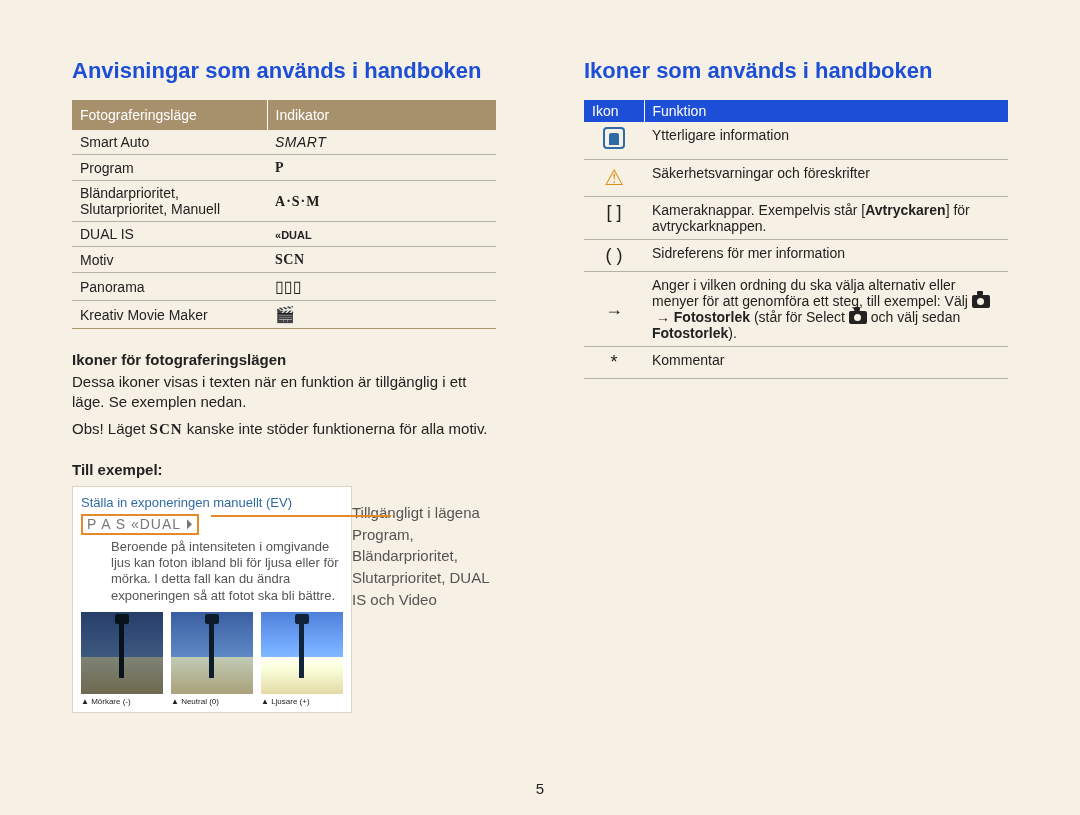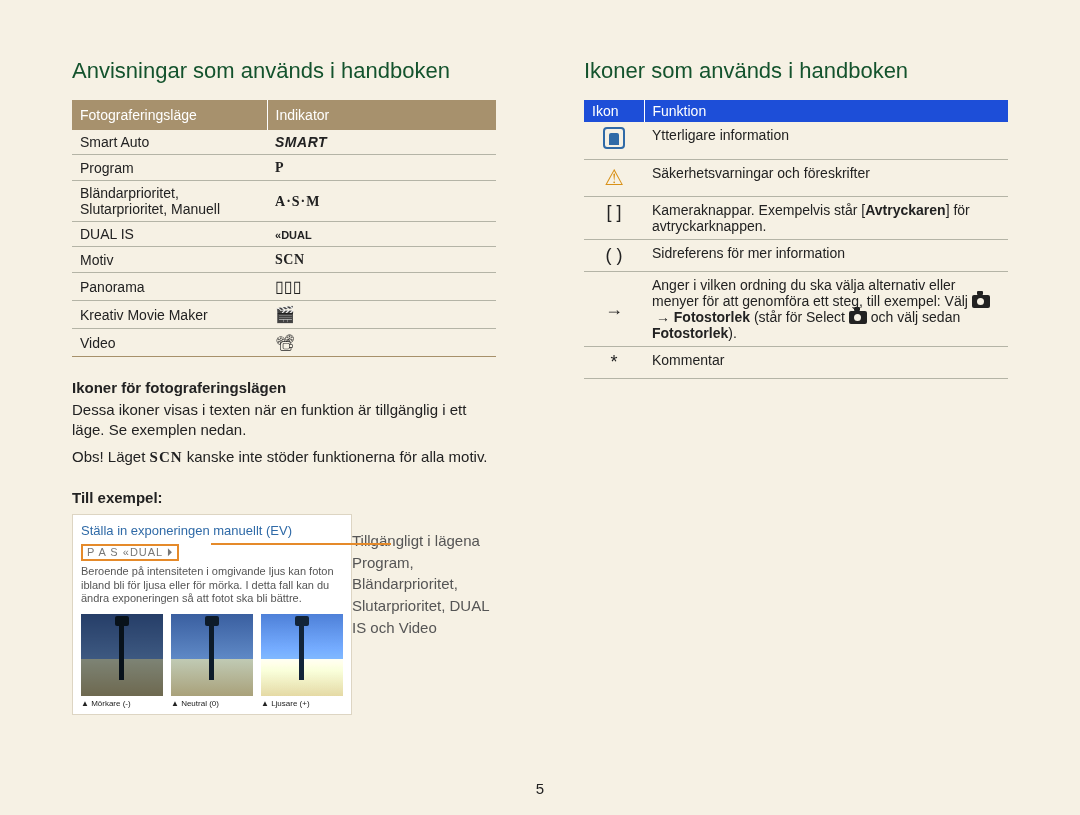--- a/index.html
+++ b/index.html
@@ -13,43 +13,43 @@
     position: relative;
   }
   .columns {
     display: flex;
     gap: 88px;
     padding: 58px 72px 0 72px;
   }
   .col { width: 430px; }
   h1 {
     font-size: 22px;
-    font-weight: 400;
-    color: #14532d;
+    font-weight: 700;
+    color: #1d4ed8;
     margin-bottom: 16px;
   }
   
   .t1 { width: 100%; border-collapse: collapse; font-size: 14px; }
   .t1 thead th {
     background: #a7916d;
     color: #fff;
     font-weight: 400;
     text-align: left;
     padding: 7px 8px;
     border-right: 1px solid #fff;
   }
   .t1 thead th:last-child { border-right: none; }
   .t1 tbody td {
     padding: 4px 8px;
     border-bottom: 1px solid #b4b4a6;
     vertical-align: middle;
   }
   .t1 tbody tr:nth-last-child(1) td { border-bottom: 1px solid #a7916a; }
   .t1 td:first-child { width: 46%; }
-  .ind-smart { font-weight: 700; font-style: italic; letter-spacing: 0.5px; }
+  .ind-smart { font-weight: 400; font-style: italic; letter-spacing: 0.5px; }
   .ind-p     { font-weight: 900; font-family: "Times New Roman", serif; }
   .ind-asm   { font-weight: 900; font-family: "Times New Roman", serif; letter-spacing: 1px;}
   .ind-dual  { font-size: 11px; font-weight: 700; }
   .ind-scn   { font-weight: 900; font-family: "Times New Roman", serif; letter-spacing: 0.5px;}
   .icon-block { display:inline-block; font-size:16px; }
   
   .sub { font-weight: 700; margin-top: 22px; margin-bottom: 4px; font-size:15px;}
   .body-text { font-size: 15px; line-height: 1.35; }
   
   .example-row { display:flex; align-items:flex-start; margin-top:8px; }
@@ -58,25 +58,25 @@
     background: #fff;
     border: 1px solid #ddd5c3;
     padding: 8px 8px 6px 8px;
     position: relative;
   }
   .panel-title { color:#2f6aa7; font-size:13px; margin-bottom:4px; }
   .badge-row {
     display:inline-block;
     border:2px solid #e58a2a;
     padding:0 4px;
-    font-size:11px;
+    font-size:14px;
     letter-spacing:1px;
     color:#777;
   }
-  .panel-lead { font-size:11px; color:#555; line-height:1.25; margin-top:4px; }
+  .panel-lead { font-size:13px; color:#555; line-height:1.25; margin-top:4px;margin-left:30px; }
   .thumbs { display:flex; gap:8px; margin-top:8px; }
   .thumb { width:82px; }
   .thumb .pic {
     width:82px; height:82px;
     background: linear-gradient(#3a5fa0 0%, #5f89c6 55%, #c0cab4 55%, #a9a17a 100%);
     position:relative;
   }
   .thumb .pic::after{
     content:""; position:absolute; left:38px; top:4px; width:5px; height:62px;
     background:#0d1b2a;
@@ -161,24 +161,20 @@
             <td>Motiv</td>
             <td><span class="ind-scn">SCN</span></td>
           </tr>
           <tr>
             <td>Panorama</td>
             <td><span class="icon-block">▯▯▯</span></td>
           </tr>
           <tr>
             <td>Kreativ Movie Maker</td>
             <td><span class="icon-block">🎬</span></td>
-          </tr>
-          <tr>
-            <td>Video</td>
-            <td><span class="icon-block">📽</span></td>
           </tr>
         </tbody>
     </table>
 
     <div class="sub">Ikoner för fotograferingslägen</div>
     <div class="body-text">Dessa ikoner visas i texten när en funktion är tillgänglig i ett läge. Se exemplen nedan.</div>
     <div class="body-text" style="margin-top:6px;">
       <span>Obs! Läget </span><span class="scn-inline">SCN</span><span> kanske inte stöder funktionerna för alla motiv.</span>
     </div>
 

